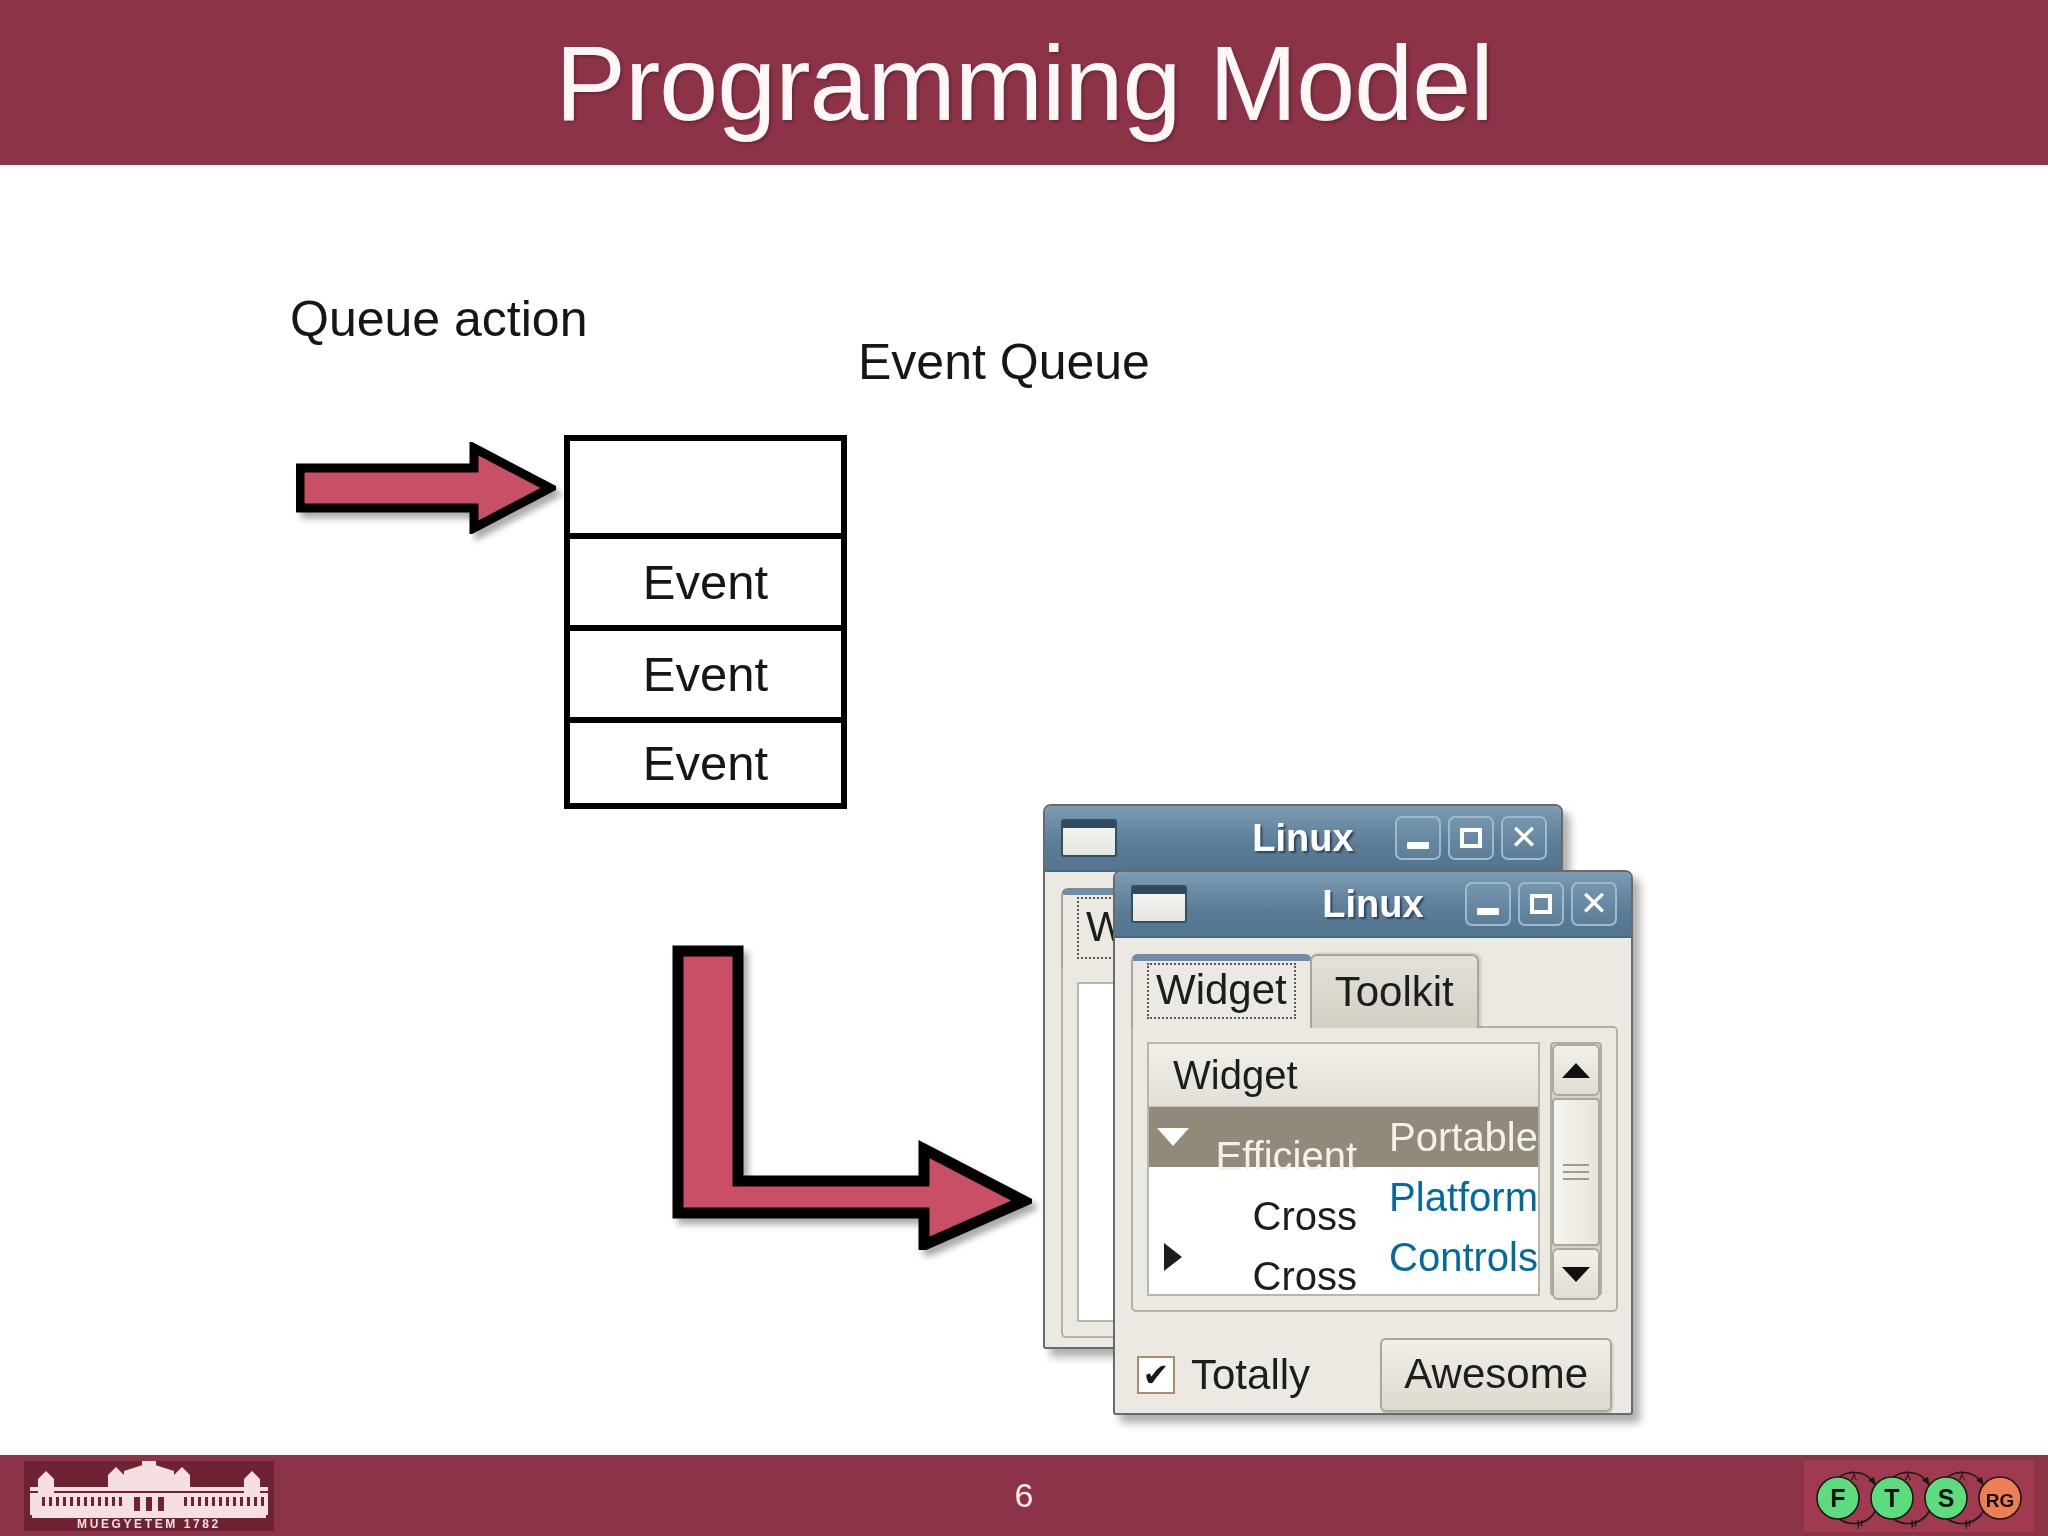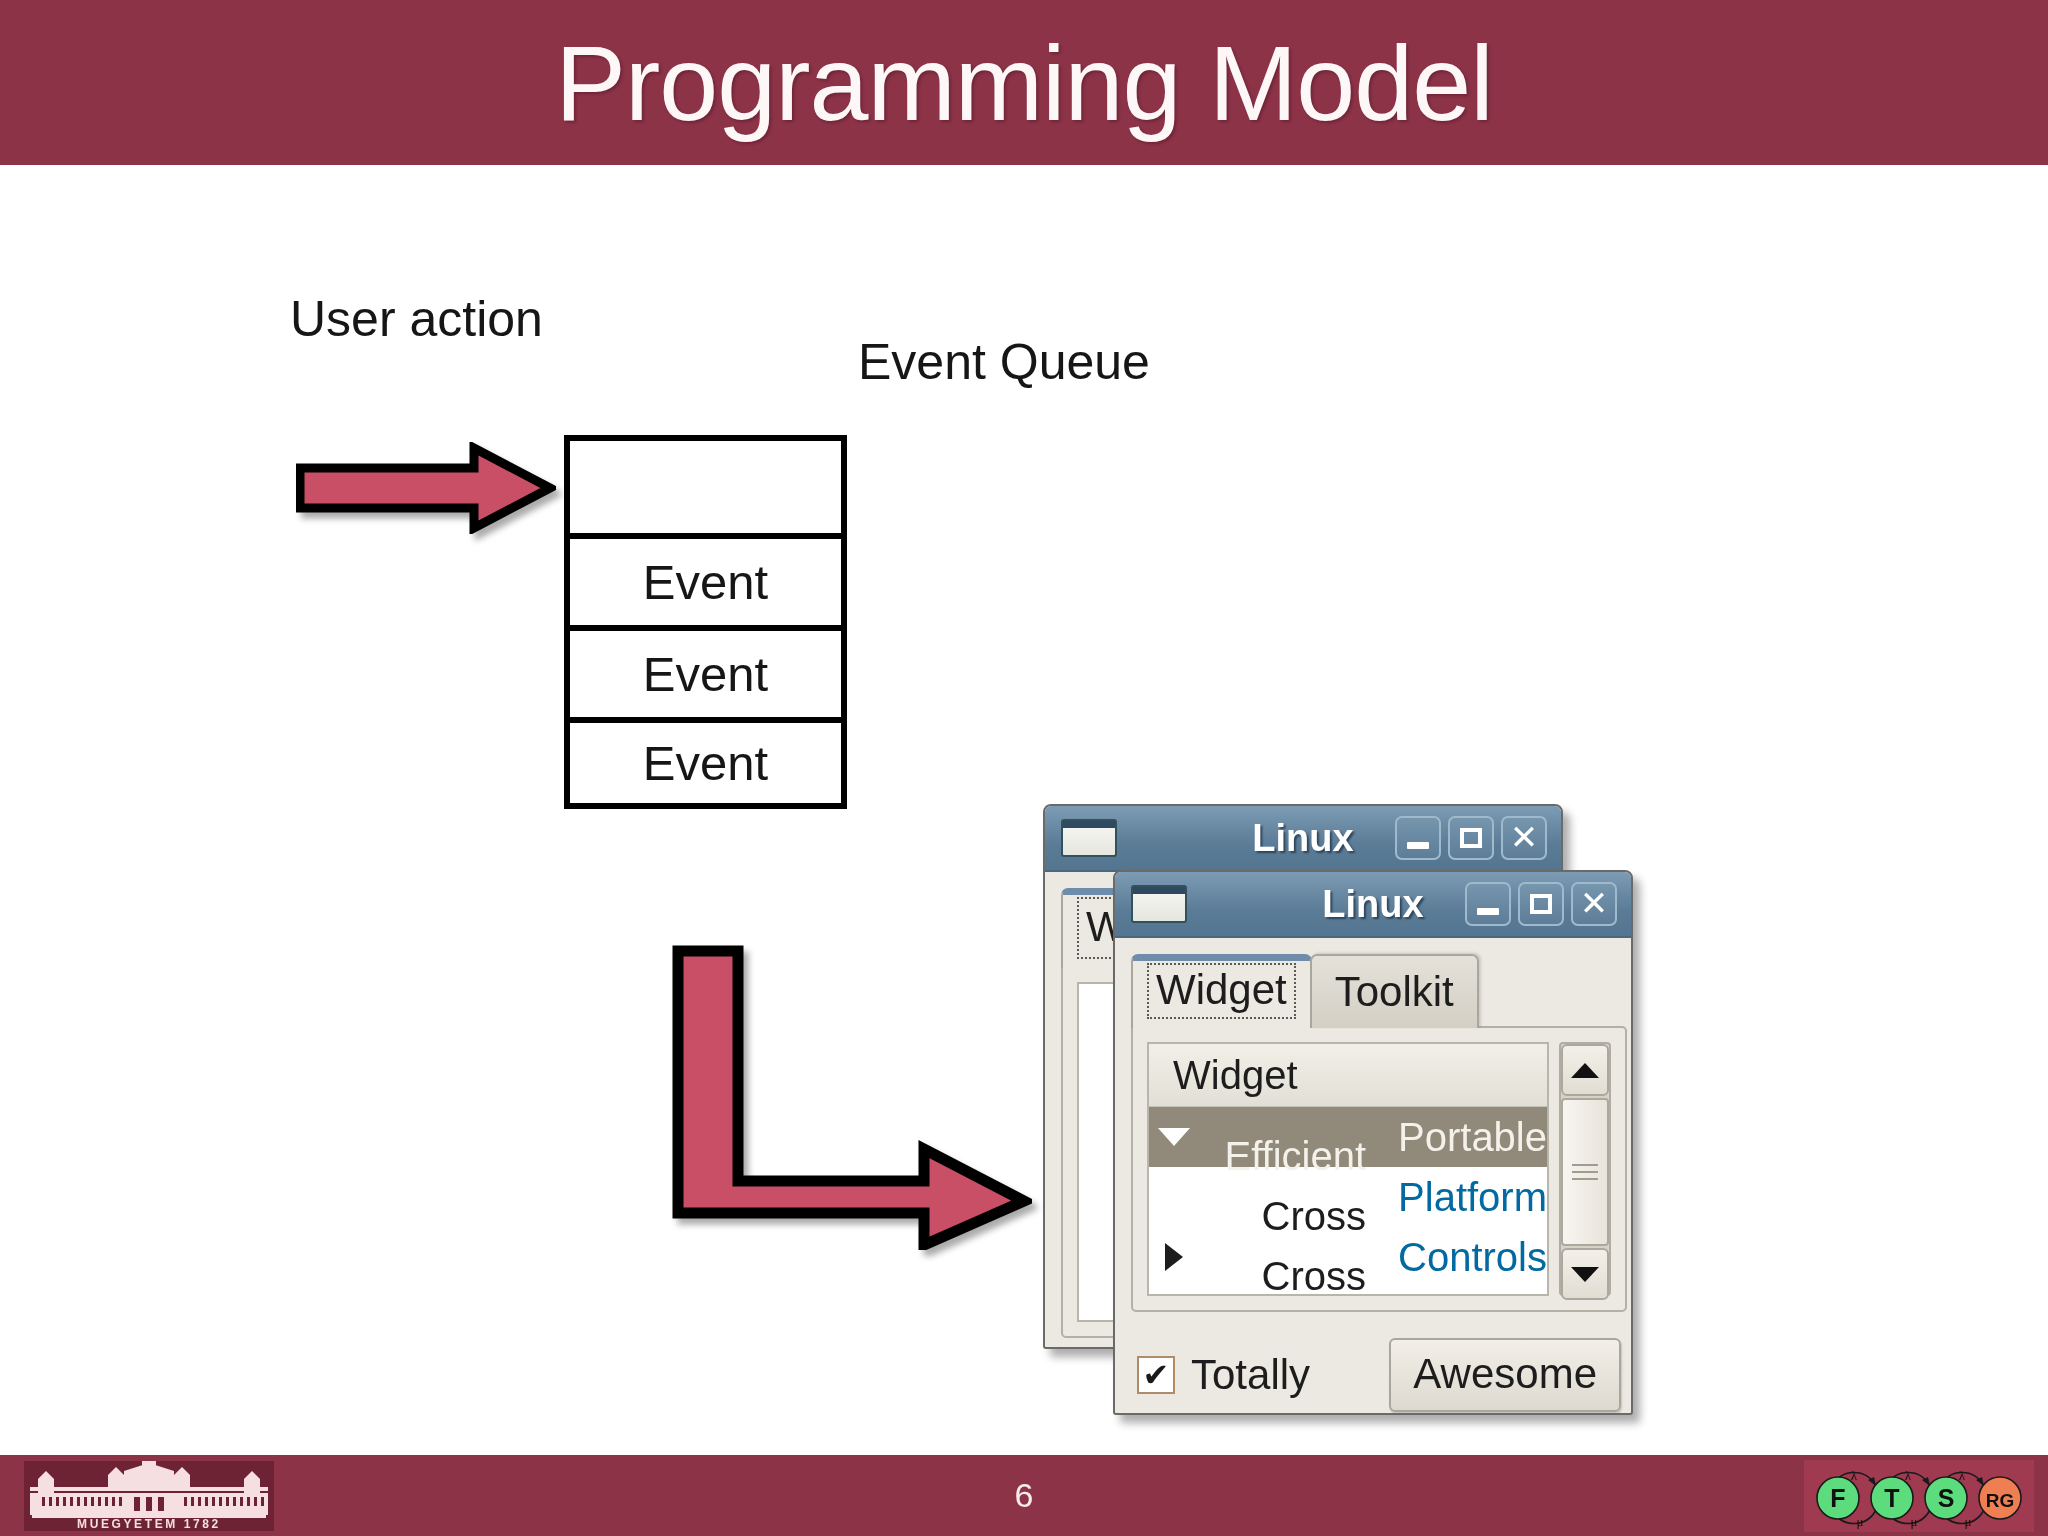--- a/index.html
+++ b/index.html
@@ -98,21 +98,21 @@
   .win-btn{
     width:46px;height:44px;border:2px solid #9fbacc;border-radius:7px;
     background:linear-gradient(to bottom,#7696ae,#5d7d98);
     display:flex;align-items:center;justify-content:center;
     box-sizing:border-box;
   }
   .glyph-min{width:22px;height:7px;background:#ffffff;margin-top:14px;border-radius:1px;}
   .glyph-max{width:22px;height:20px;border:4px solid #ffffff;box-sizing:border-box;}
   .glyph-close{color:#ffffff;font-size:34px;font-weight:bold;line-height:1;margin-top:-3px;}
 
-  .win-body{padding:16px 4px 14px 16px;height:calc(100% - 64px);box-sizing:border-box;position:relative;}
+  .win-body{padding:16px 13px 14px 16px;height:calc(100% - 64px);box-sizing:border-box;position:relative;}
 
   
   .tabstrip{display:flex;align-items:flex-end;position:relative;z-index:2;height:74px;}
   .tab{
     box-sizing:border-box;
     border:2px solid #a9a69d;border-bottom:none;
     border-radius:7px 7px 0 0;
     padding:7px 14px 9px 14px;
     font-size:42px;color:#1d1d1d;line-height:1;
   }
@@ -254,21 +254,21 @@
 </style>
 </head>
 <body>
 
 <div id="header">
   <div id="header-title">Programming Model</div>
 </div>
 
 <div id="slide">
 
-  <div class="diagram-label" id="label-user-action">User action</div>
+  <div class="diagram-label" id="label-user-action">Queue action</div>
   <div class="diagram-label" id="label-event-queue">Event Queue</div>
 
   <svg id="arrow-user" viewBox="0 0 260 92">
     <polygon points="4,26 178,26 178,6 254,46 178,86 178,66 4,66" fill="#c84f65" stroke="#000000" stroke-width="9" stroke-linejoin="miter"></polygon>
   </svg>
 
   <svg id="arrow-elbow" viewBox="0 0 360 305">
     <polygon points="6,6 66,6 66,236 252,236 252,204 352,256 252,300 252,268 6,268" fill="#c84f65" stroke="#000000" stroke-width="11" stroke-linejoin="miter"></polygon>
   </svg>
 

